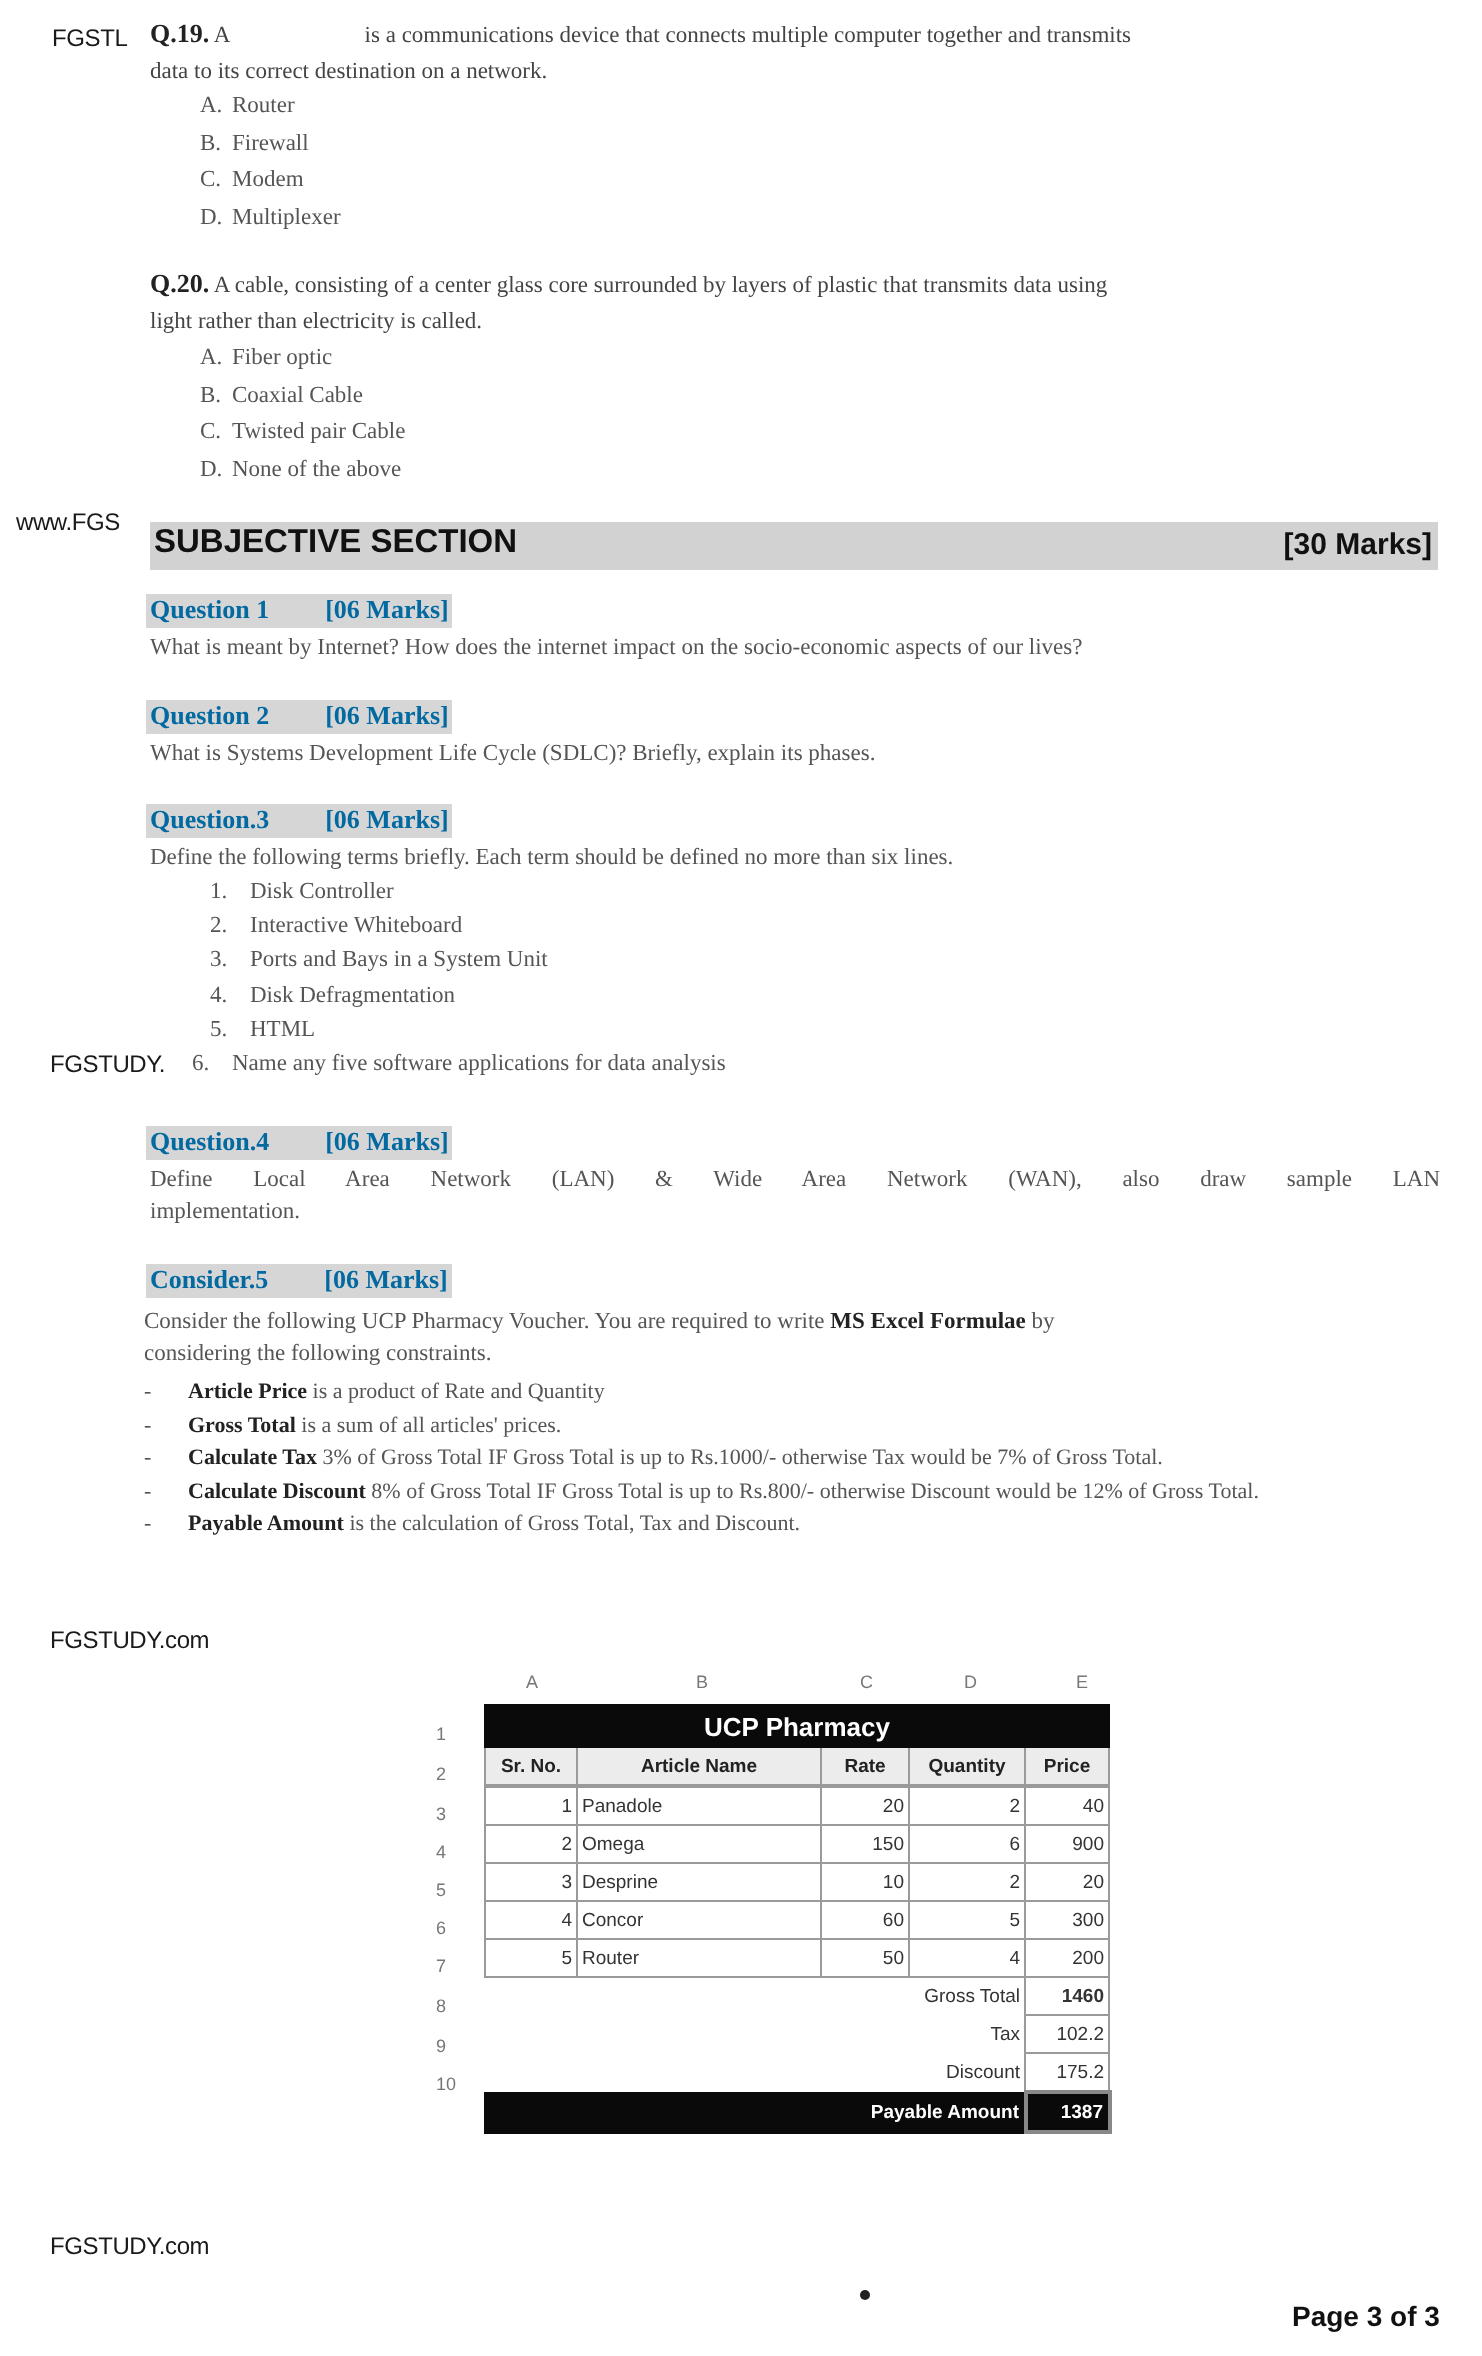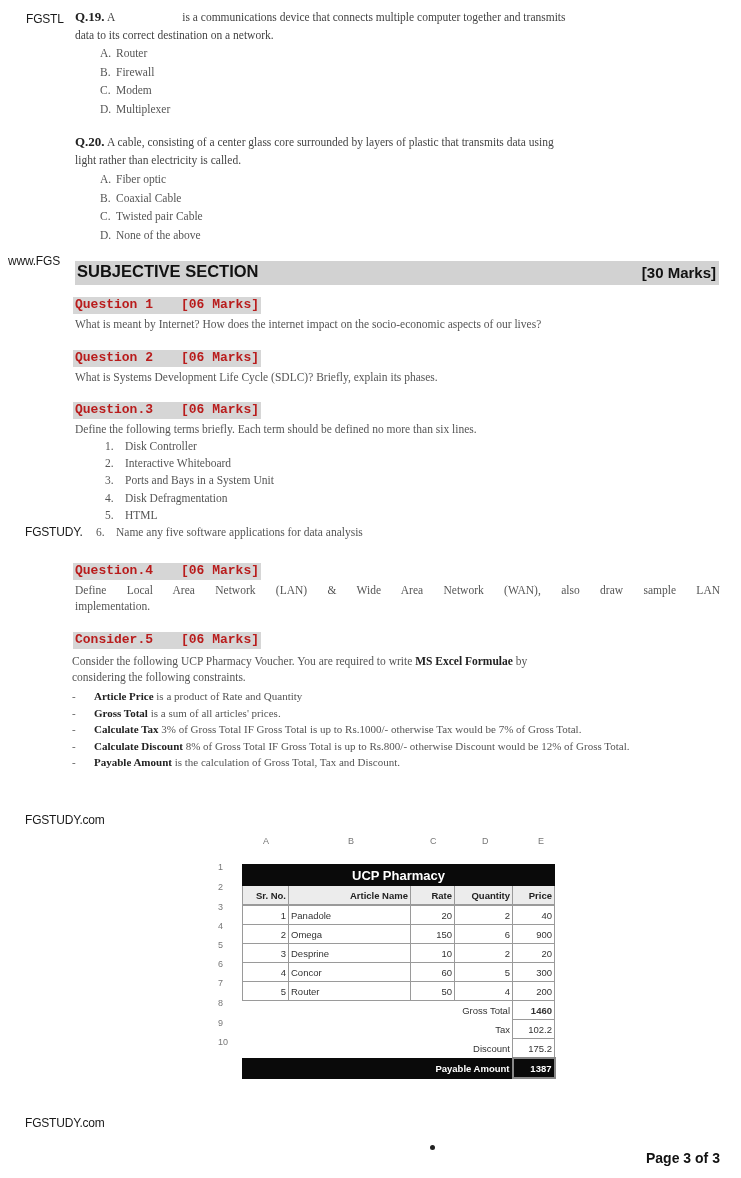--- a/index.html
+++ b/index.html
@@ -15,39 +15,39 @@
   .opt .lt { display: inline-block; width: 16px; }
   .section-bar {
     position: absolute; left: 75px; top: 261px; width: 644px; height: 24px;
     background: #d2d2d2;
     font-family: "Liberation Sans", sans-serif; font-weight: bold; color: #111;
   }
   .section-bar .title { position: absolute; left: 2px; top: 1px; font-size: 16.5px; }
   .section-bar .marks { position: absolute; right: 3px; top: 3px; font-size: 15px; }
   .qhead {
     position: absolute; left: 73px; height: 17px;
-    font-family: Liberation Mono, monospace; font-weight: bold; font-size: 13px; color: #b91c1c;
+    font-family: Liberation Serif, serif; font-weight: bold; font-size: 13px; color: #0369a1;
     background: #d6d6d6; padding: 0 2px;
   }
   .qhead .mk { margin-left: 28px; }
   .body-text { font-size: 11.5px; line-height: 16px; color: #555; }
   .num-list { font-size: 11.5px; line-height: 17.2px; color: #555; }
   .num-list .n { display: inline-block; width: 20px; }
   .bullets { font-size: 11px; line-height: 16.5px; color: #555; }
   .bullets .bi { position: relative; padding-left: 22px; }
   .bullets .bi::before { content: "-"; position: absolute; left: 0; }
   .bullets b { color: #222; }
   
   .sheet { position: absolute; left: 218px; top: 836px; width: 345px; font-family: "Liberation Sans", sans-serif; }
   .colhdr { position: absolute; top: 0; font-size: 9px; color: #777; }
   .rowhdr { position: absolute; left: 0; font-size: 9px; color: #777; }
-  table.grid { position: absolute; left: 24px; top: 28px; border-collapse: collapse; font-size: 9.5px; color: #333; }
+  table.grid { position: absolute; left: 24px; top: 16px; border-collapse: collapse; font-size: 9.5px; color: #333; }
   table.grid td { border: 1px solid #9a9a9a; height: 18px; padding: 0 2px; }
   table.grid tr.title td { background: #0a0a0a; color: #fff; font-weight: bold; font-size: 13px; text-align: center; height: 20px; border-color: #0a0a0a; }
-  table.grid tr.hdr td { font-weight: bold; text-align: right; font-size: 9.5px; color: #222; background: #ececec; border-width: 1px 1px 2px 1px; }
+  table.grid tr.hdr td { font-weight: bold; text-align: center; font-size: 9.5px; color: #222; background: #ececec; border-width: 1px 1px 2px 1px; }
   table.grid td.r { text-align: right; }
   table.grid td.noborder { border-left: none; border-top: none; border-bottom: none; }
   table.grid tr.total td { border-top: none; }
   table.grid tr.pay td { background: #0a0a0a; color: #fff; font-weight: bold; border-color: #0a0a0a; }
   table.grid tr.pay td.val { border: 2px solid #888; }
   .footer-page { font-family: "Liberation Sans", sans-serif; font-weight: bold; font-size: 14px; color: #111; }
 </style>
 </head>
 <body>
 

